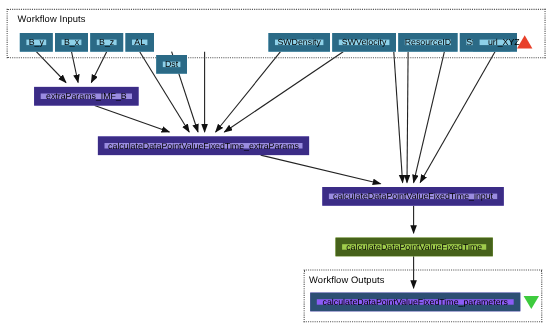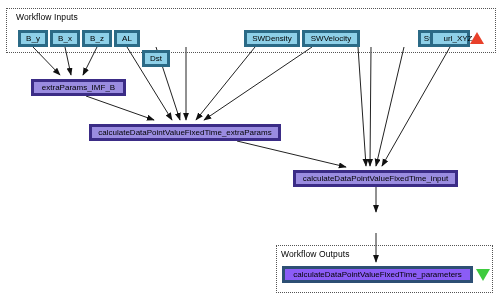--- a/index.html
+++ b/index.html
@@ -38,21 +38,21 @@
   }
   .node {
     position: absolute;
     box-sizing: border-box;
     display: flex;
     align-items: center;
     justify-content: center;
     font-size: 8px;
     color: #000000;
     white-space: nowrap;
-    border: 3px solid #be185d;
+    border: 6px solid #be185d;
     letter-spacing: 0px;
     line-height: 1;
   }
   .node.input {
     background: #8ed0e8;
     border-color: #2b6a86;
     font-size: 8px;
   }
   .node.process {
     background: #9a8ce0;
@@ -123,28 +123,30 @@
   <div class="cluster" style="left:6px; top:8px; width:490px; height:45px;"></div>
   <div class="cluster-label" style="left:16px; top:12px;">Workflow Inputs</div>
 
   <div class="node input" style="left:18px; top:30px; width:30px; height:17px;">B_y</div>
   <div class="node input" style="left:50px; top:30px; width:30px; height:17px;">B_x</div>
   <div class="node input" style="left:82px; top:30px; width:30px; height:17px;">B_z</div>
   <div class="node input" style="left:114px; top:30px; width:26px; height:17px;">AL</div>
   <div class="node input" style="left:142px; top:30px; width:28px; height:17px;margin-top:20px;">Dst</div>
   <div class="node input" style="left:244px; top:30px; width:56px; height:17px;">SWDensity</div>
   <div class="node input" style="left:302px; top:30px; width:58px; height:17px;">SWVelocity</div>
+  <div class="node input" style="left:362px; top:30px; width:54px; height:17px;">ResourceID</div>
   <div class="node input" style="left:418px; top:30px; width:46px; height:17px;">StartTime</div>
   <div class="node input" style="left:430px; top:30px; width:40px; height:17px;padding-left:16px;">url_XYZ</div>
 
   <div class="tri red-up" style="left:470px; top:32px;"></div>
 
   <div class="node process" style="left:31px; top:79px; width:95px; height:17px;">extraParams_IMF_B</div>
   <div class="node process" style="left:89px; top:124px; width:192px; height:17px;">calculateDataPointValueFixedTime_extraParams</div>
   <div class="node process" style="left:293px; top:170px; width:165px; height:17px;">calculateDataPointValueFixedTime_input</div>
+  <div class="node process-main" style="left:305px; top:216px; width:143px; height:17px;">calculateDataPointValueFixedTime</div>
 
   <div class="cluster" style="left:276px; top:245px; width:217px; height:48px;"></div>
   <div class="cluster-label" style="left:281px; top:249px;text-align:right;">Workflow Outputs</div>
 
   <div class="node output" style="left:282px; top:266px; width:191px; height:17px;">calculateDataPointValueFixedTime_parameters</div>
 
   <div class="tri green-down" style="left:476px; top:269px;"></div>
 
 </div>
 

